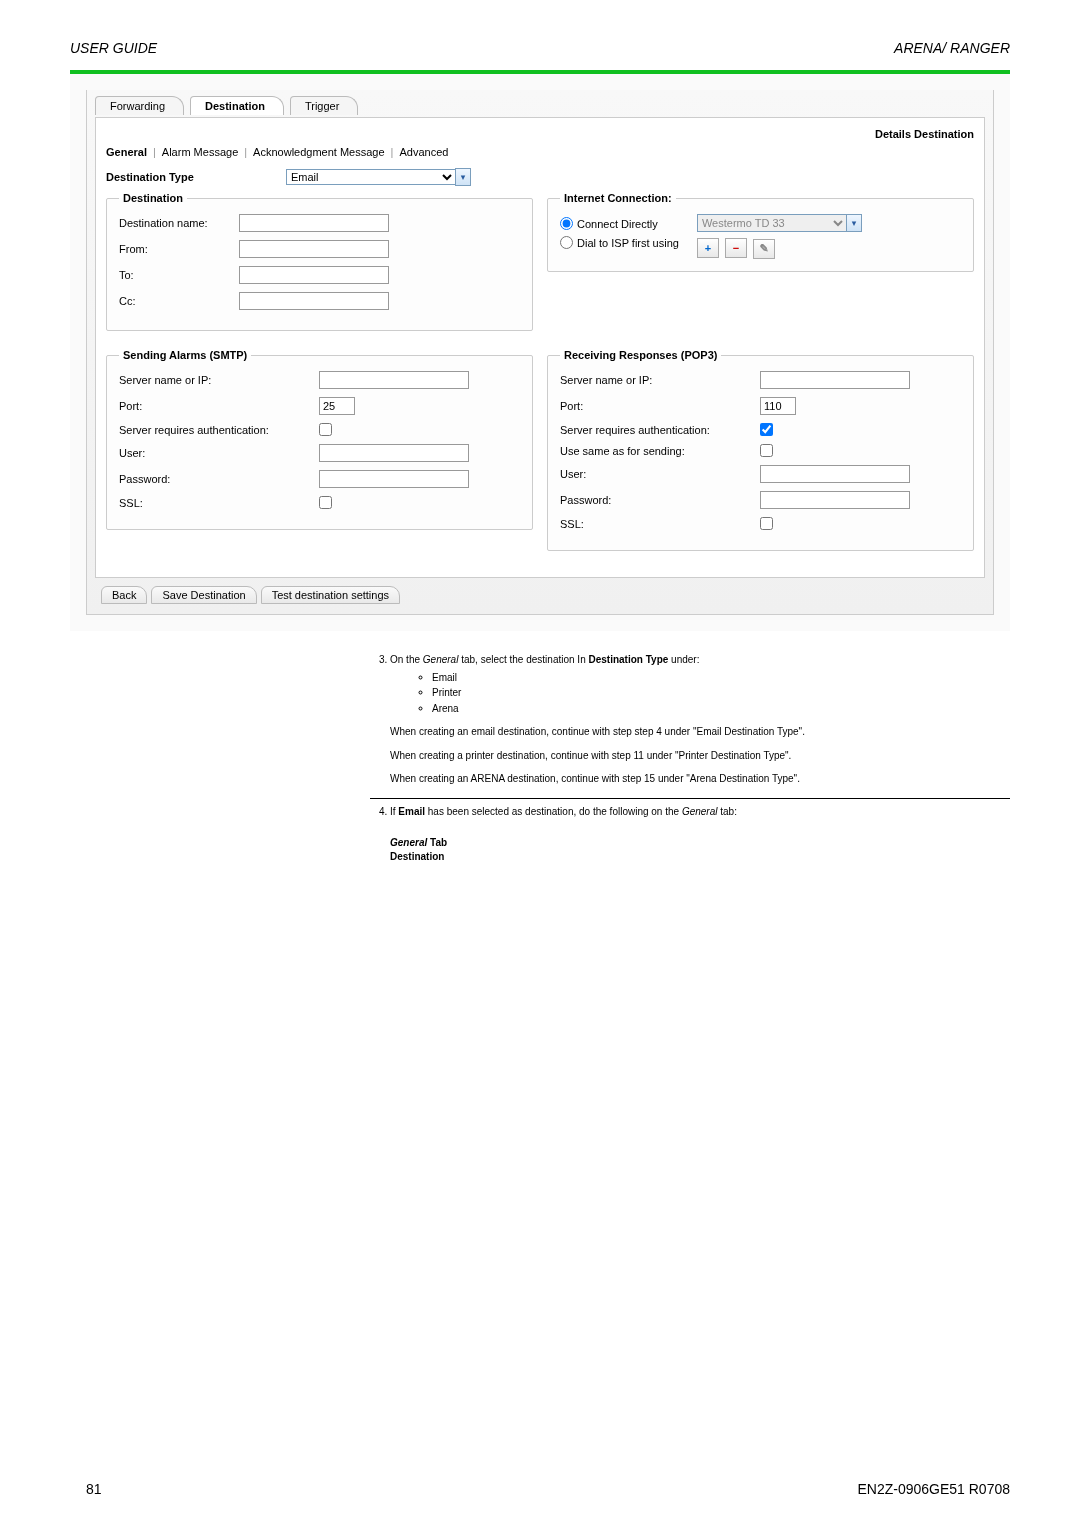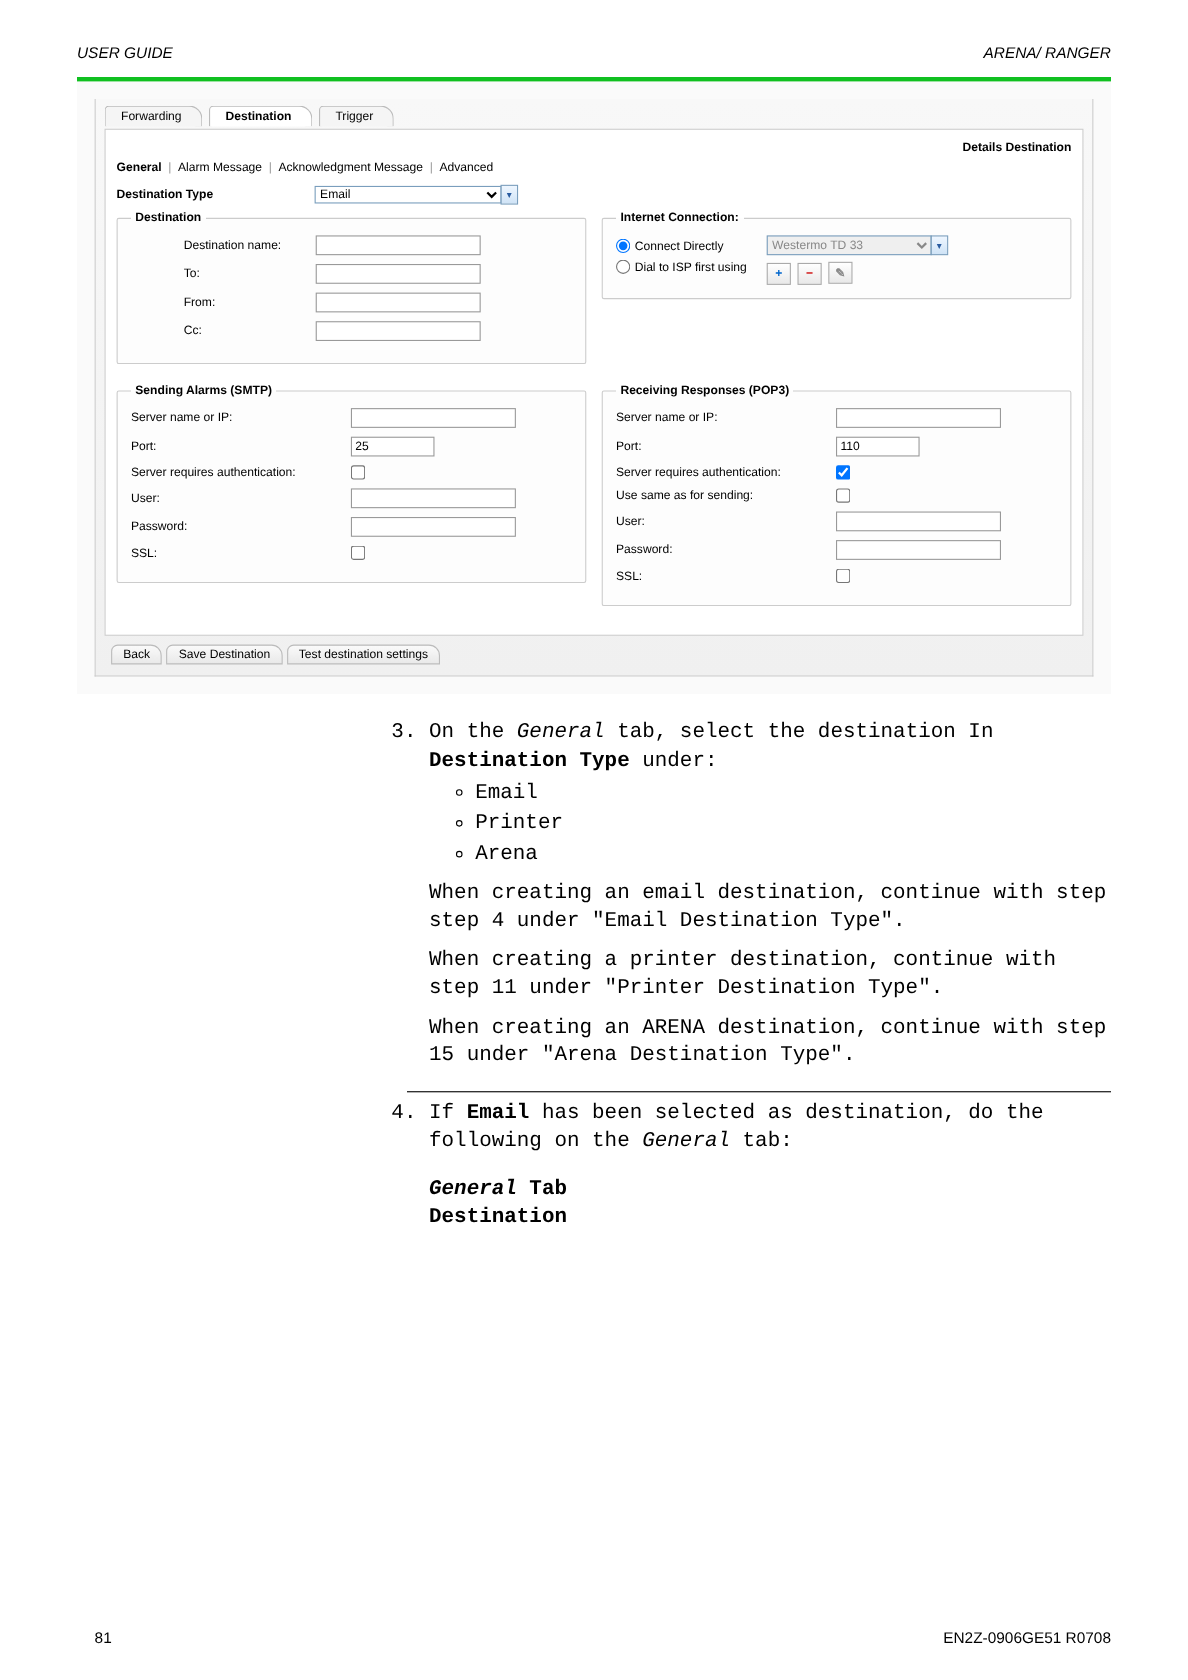--- a/index.html
+++ b/index.html
@@ -127,30 +127,30 @@
   }
   .field {
     display: flex;
     align-items: center;
     margin-bottom: 8px;
   }
   .field .flabel {
     flex: 0 0 200px;
     font-size: 11px;
   }
-  .field .flabel.short { flex: 0 0 120px; margin-left: 48px; }
+  .field .flabel.short { flex: 0 0 120px; }
   input.tx {
     width: 150px;
     height: 18px;
     border: 1px solid #999;
     background: #fff;
     font-size: 11px;
     padding: 0 3px;
   }
-  input.tx.narrow { width: 76px; }
+  input.tx.narrow { width: 36px; }
   input[type=checkbox] { margin: 0; }
   input[type=radio] { margin: 0 4px 0 0; }
   .radio-line { display: flex; align-items: center; margin-bottom: 6px; }
   .iconbtn {
     width: 22px; height: 20px;
     border: 1px solid #aaa;
     background: linear-gradient(#fff,#e8e8e8);
     display: inline-flex; align-items: center; justify-content: center;
     font-weight: bold; margin-right: 3px;
   }
@@ -174,23 +174,22 @@
     border: 1px solid #bbb;
     background: linear-gradient(#fafafa,#e9e9e9);
     border-radius: 6px 10px 0 0;
     font-size: 11px;
   }
 
   
   .doc {
     margin-top: 22px;
     padding-left: 300px;
-    font-size: 19px;
+    font-size: 10px;
     line-height: 1.35;
-    font-family: Liberation Mono, monospace;
   }
   .doc ol { padding-left: 20px; }
   .doc ul { margin: 4px 0 10px 30px; padding-left: 12px; }
   .doc li { margin-bottom: 2px; }
   .doc p { margin: 10px 0; }
   .subhead {
     text-align: right;
     font-weight: bold;
     margin: 8px 0 10px 0;
     border-top: 1px solid #000;
@@ -255,25 +254,25 @@
 
         <div class="cols">
           <div class="col">
             <fieldset class="box">
               <legend>Destination</legend>
               <div class="field">
                   <span class="flabel short">Destination name:</span>
                   <input class="tx" type="text" value="" style="">
                 </div>
               <div class="field">
+                  <span class="flabel short">From:</span>
+                  <input class="tx" type="text" value="" style="">
+                </div>
+              <div class="field">
                   <span class="flabel short">To:</span>
-                  <input class="tx" type="text" value="" style="">
-                </div>
-              <div class="field">
-                  <span class="flabel short">From:</span>
                   <input class="tx" type="text" value="" style="">
                 </div>
               <div class="field">
                   <span class="flabel short">Cc:</span>
                   <input class="tx" type="text" value="" style="">
                 </div>
             </fieldset>
           </div>
           <div class="col">
             <fieldset class="box">

